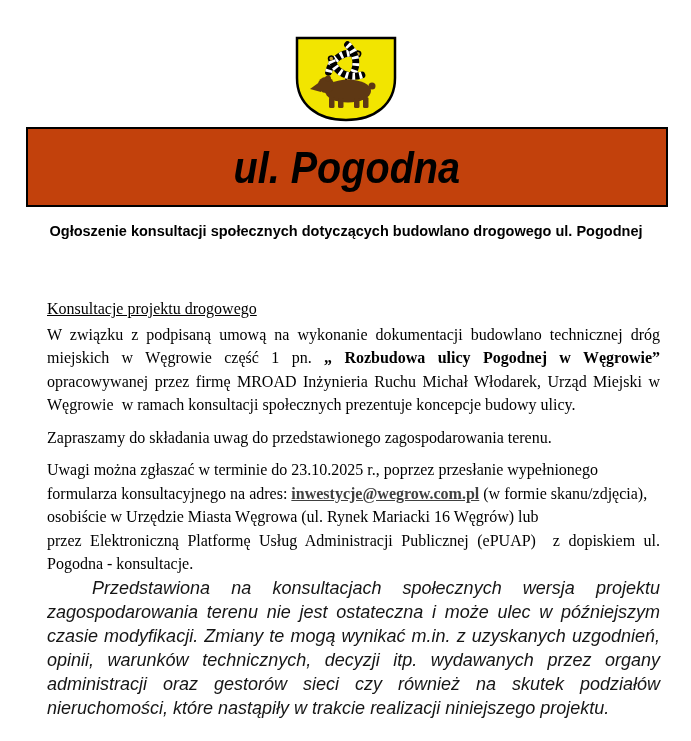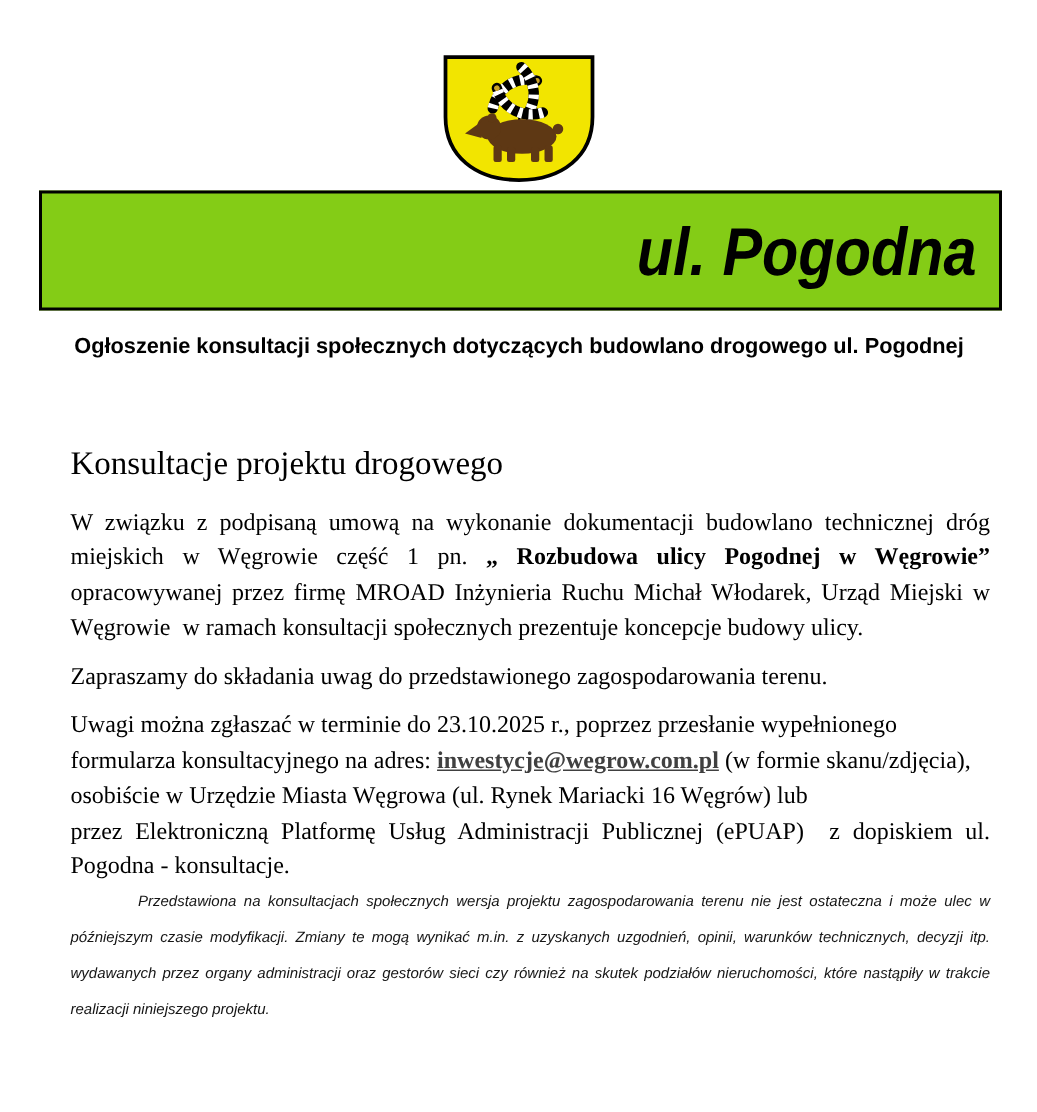--- a/index.html
+++ b/index.html
@@ -16,22 +16,22 @@
   .crest{
     position:absolute;top:36px;left:0;width:100%;
     display:flex;justify-content:center;
   }
 
   
   .title-box{
     position:absolute;top:127px;left:26px;
     width:638px;height:76px;
     border:2px solid #000;
-    background:#84cc16;
-    display:flex;align-items:center;justify-content:flex-end;
+    background:#c2410c;
+    display:flex;align-items:center;justify-content:center;
   }
   .title-box .title{
     display:inline-block;
     font-family:"Liberation Sans", sans-serif;
     font-weight:700;font-style:italic;
     font-size:45px;line-height:1;
     transform:scaleX(0.88);
     white-space:nowrap;
   }
 
@@ -43,36 +43,37 @@
     font-weight:700;font-size:14.5px;line-height:25px;
   }
   .subtitle span{display:block;}
 
   
   .content{
     position:absolute;top:297px;left:47px;width:613px;
     font-size:16px;line-height:23.5px;
   }
   .heading{
-    font-size:22px;font-weight:400;
-    margin:0 0 16px 0;
+    font-size:16px;font-weight:400;
+    text-decoration:underline;
+    margin:0 0 2px 0;
   }
   .content p{margin:0 0 9px 0;}
   p.just{text-align:justify;}
   p.tight{margin:0;}
   .email{
     font-weight:700;
     text-decoration:underline;
     cursor:pointer;
   }
   .disclaimer{
     margin:22px 0 0 0;
     font-family:"Liberation Sans", sans-serif;
     font-style:italic;
-    font-size:10px;line-height:24px;
+    font-size:18px;line-height:24px;
     text-align:justify;
     text-indent:45px;
     color:#151515;
   }
 </style>
 </head>
 <body>
 
 <div class="page">
 

